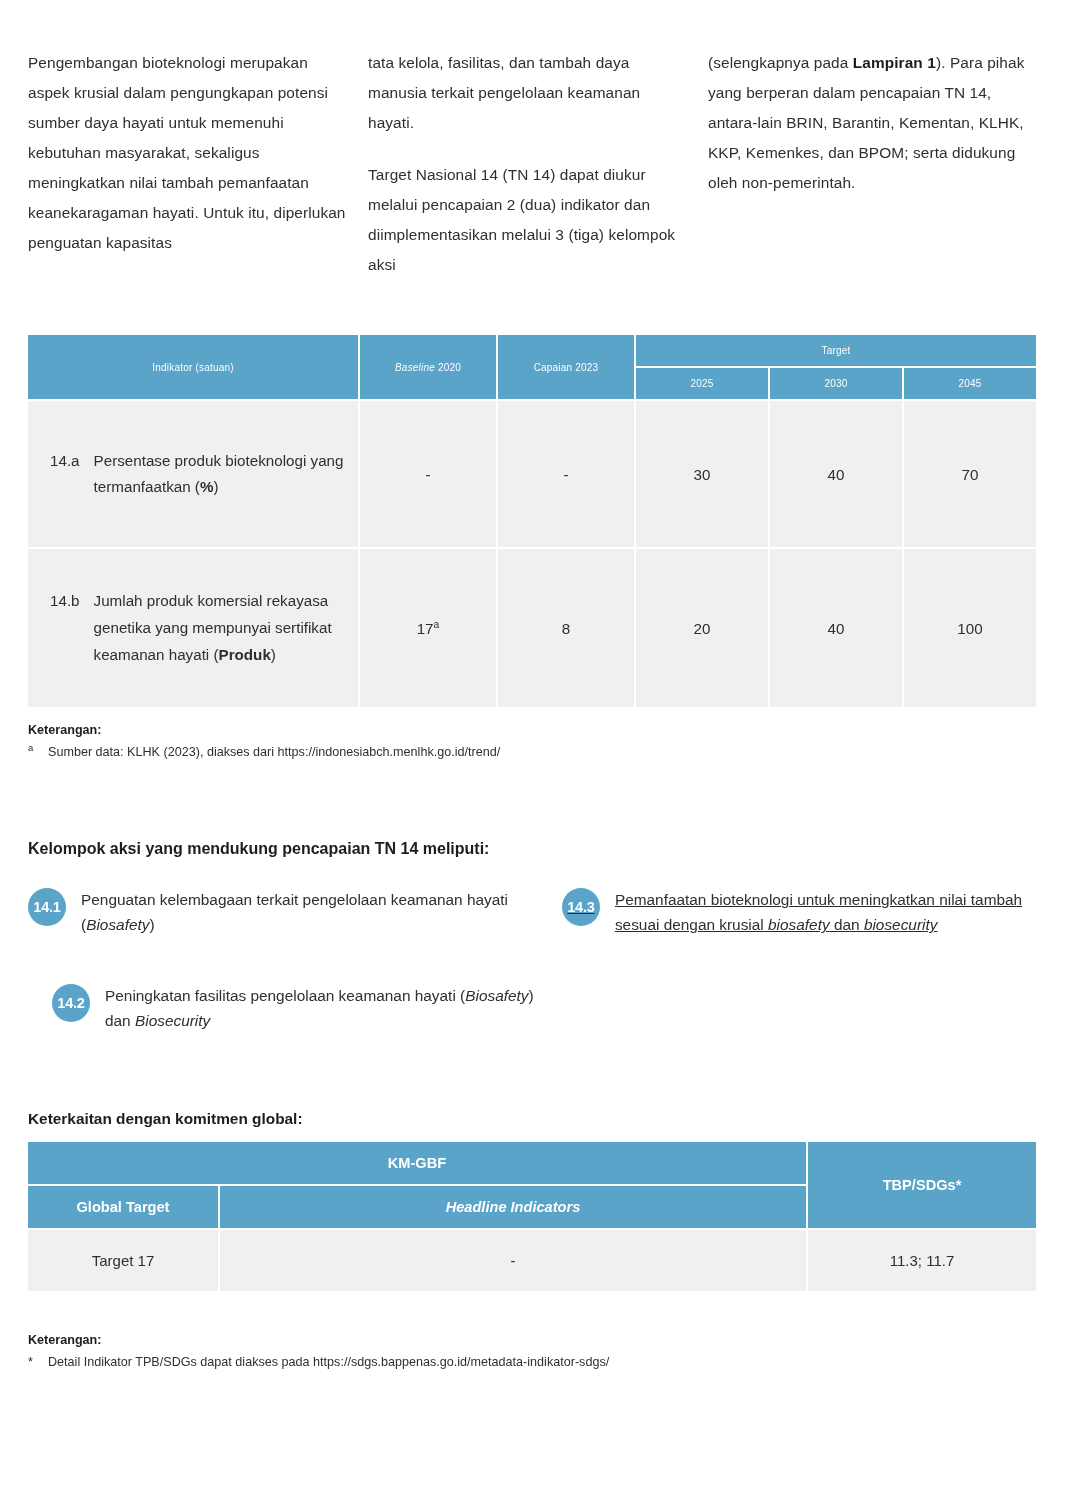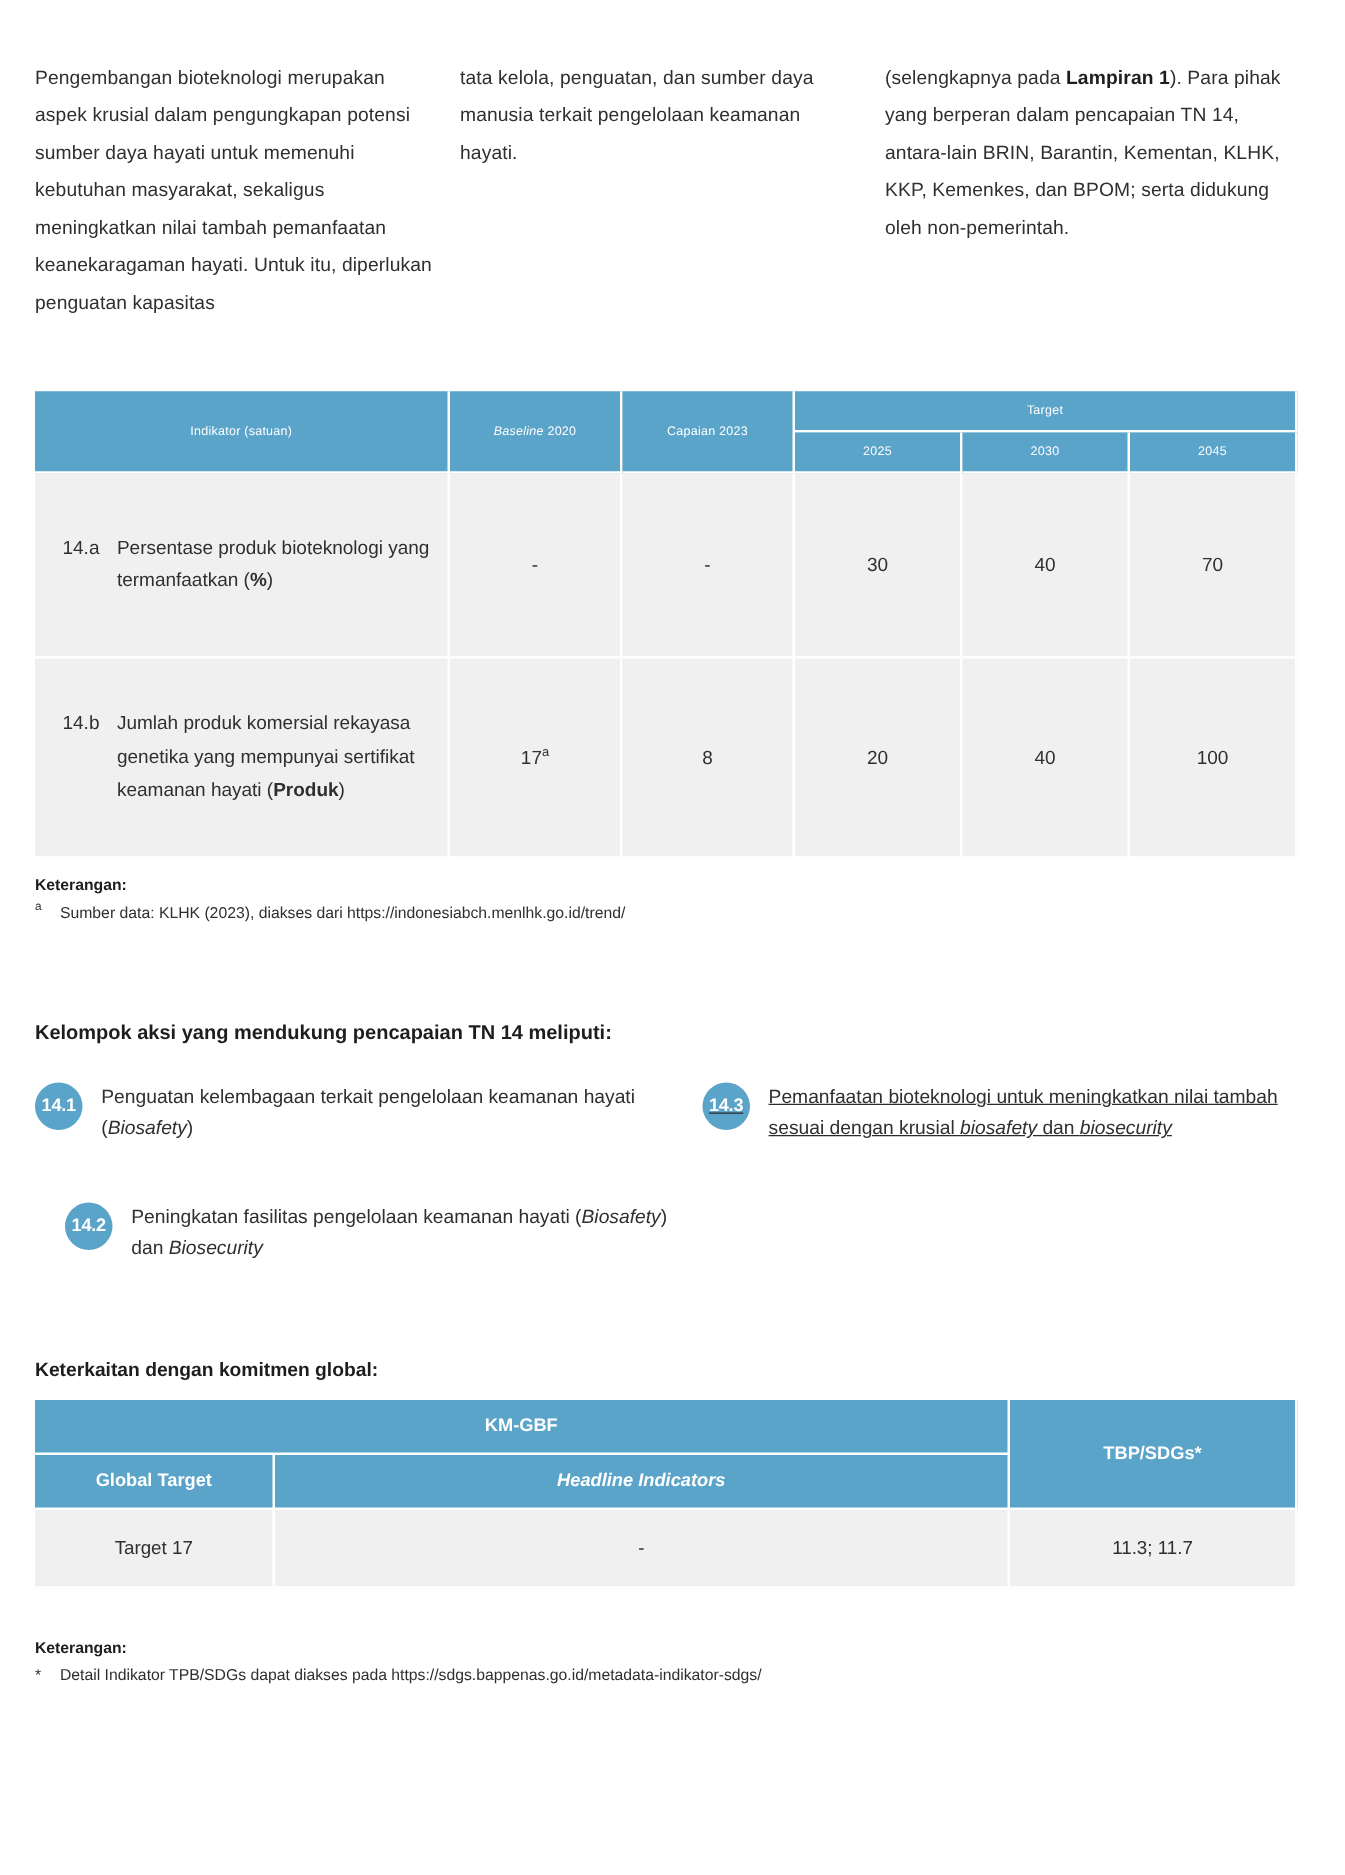--- a/index.html
+++ b/index.html
@@ -111,21 +111,22 @@
 
 <div class="page">
 
   <div class="intro">
 
     <div class="col">
       <p>Pengembangan bioteknologi merupakan aspek krusial dalam pengungkapan potensi sumber daya hayati untuk memenuhi kebutuhan masyarakat, sekaligus meningkatkan nilai tambah pemanfaatan keanekaragaman hayati. Untuk itu, diperlukan penguatan kapasitas</p>
     </div>
 
     <div class="col">
-      <p>tata kelola, penguatan, dan sumber daya manusia terkait pengelolaan keamanan hayati.</p>
+      <p>tata kelola, fasilitas, dan tambah daya manusia terkait pengelolaan keamanan hayati.</p>
+      <p>Target Nasional 14 (TN 14) dapat diukur melalui pencapaian 2 (dua) indikator  dan diimplementasikan melalui 3 (tiga) kelompok aksi</p>
     </div>
 
     <div class="col">
       <p><span>(selengkapnya pada </span><b>Lampiran 1</b><span>). Para pihak yang berperan dalam pencapaian TN 14, antara-lain BRIN, Barantin, Kementan, KLHK, KKP, Kemenkes, dan BPOM; serta didukung oleh non-pemerintah.</span></p>
     </div>
 
   </div>
 
   <div class="tbl-wrap">
     <table class="grid">

